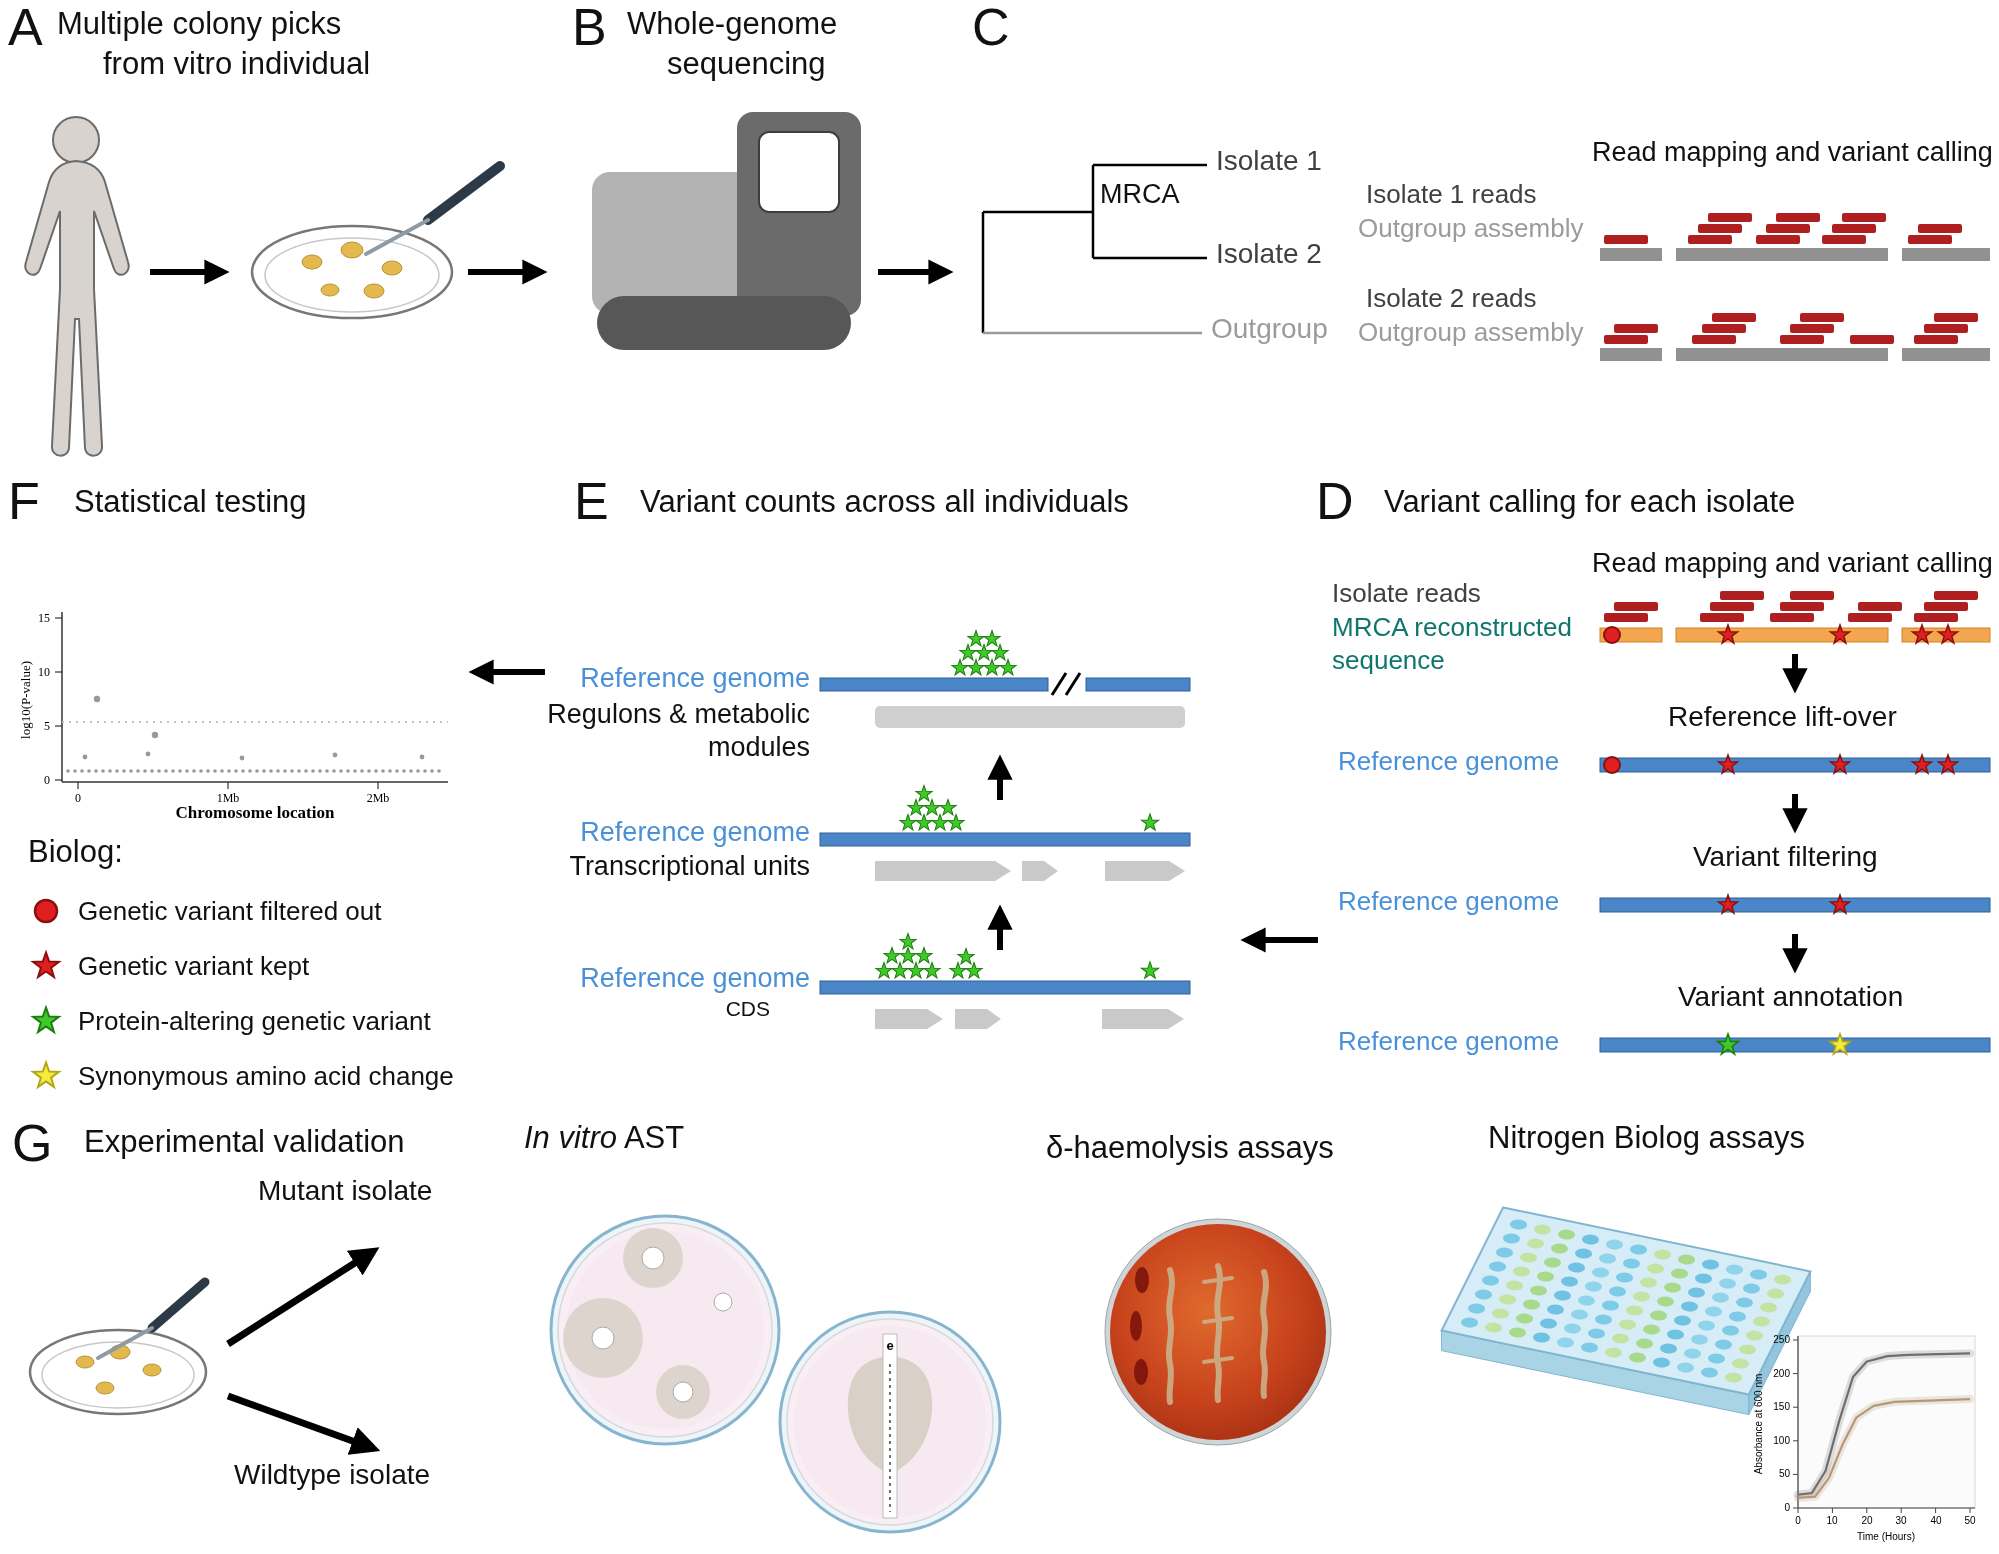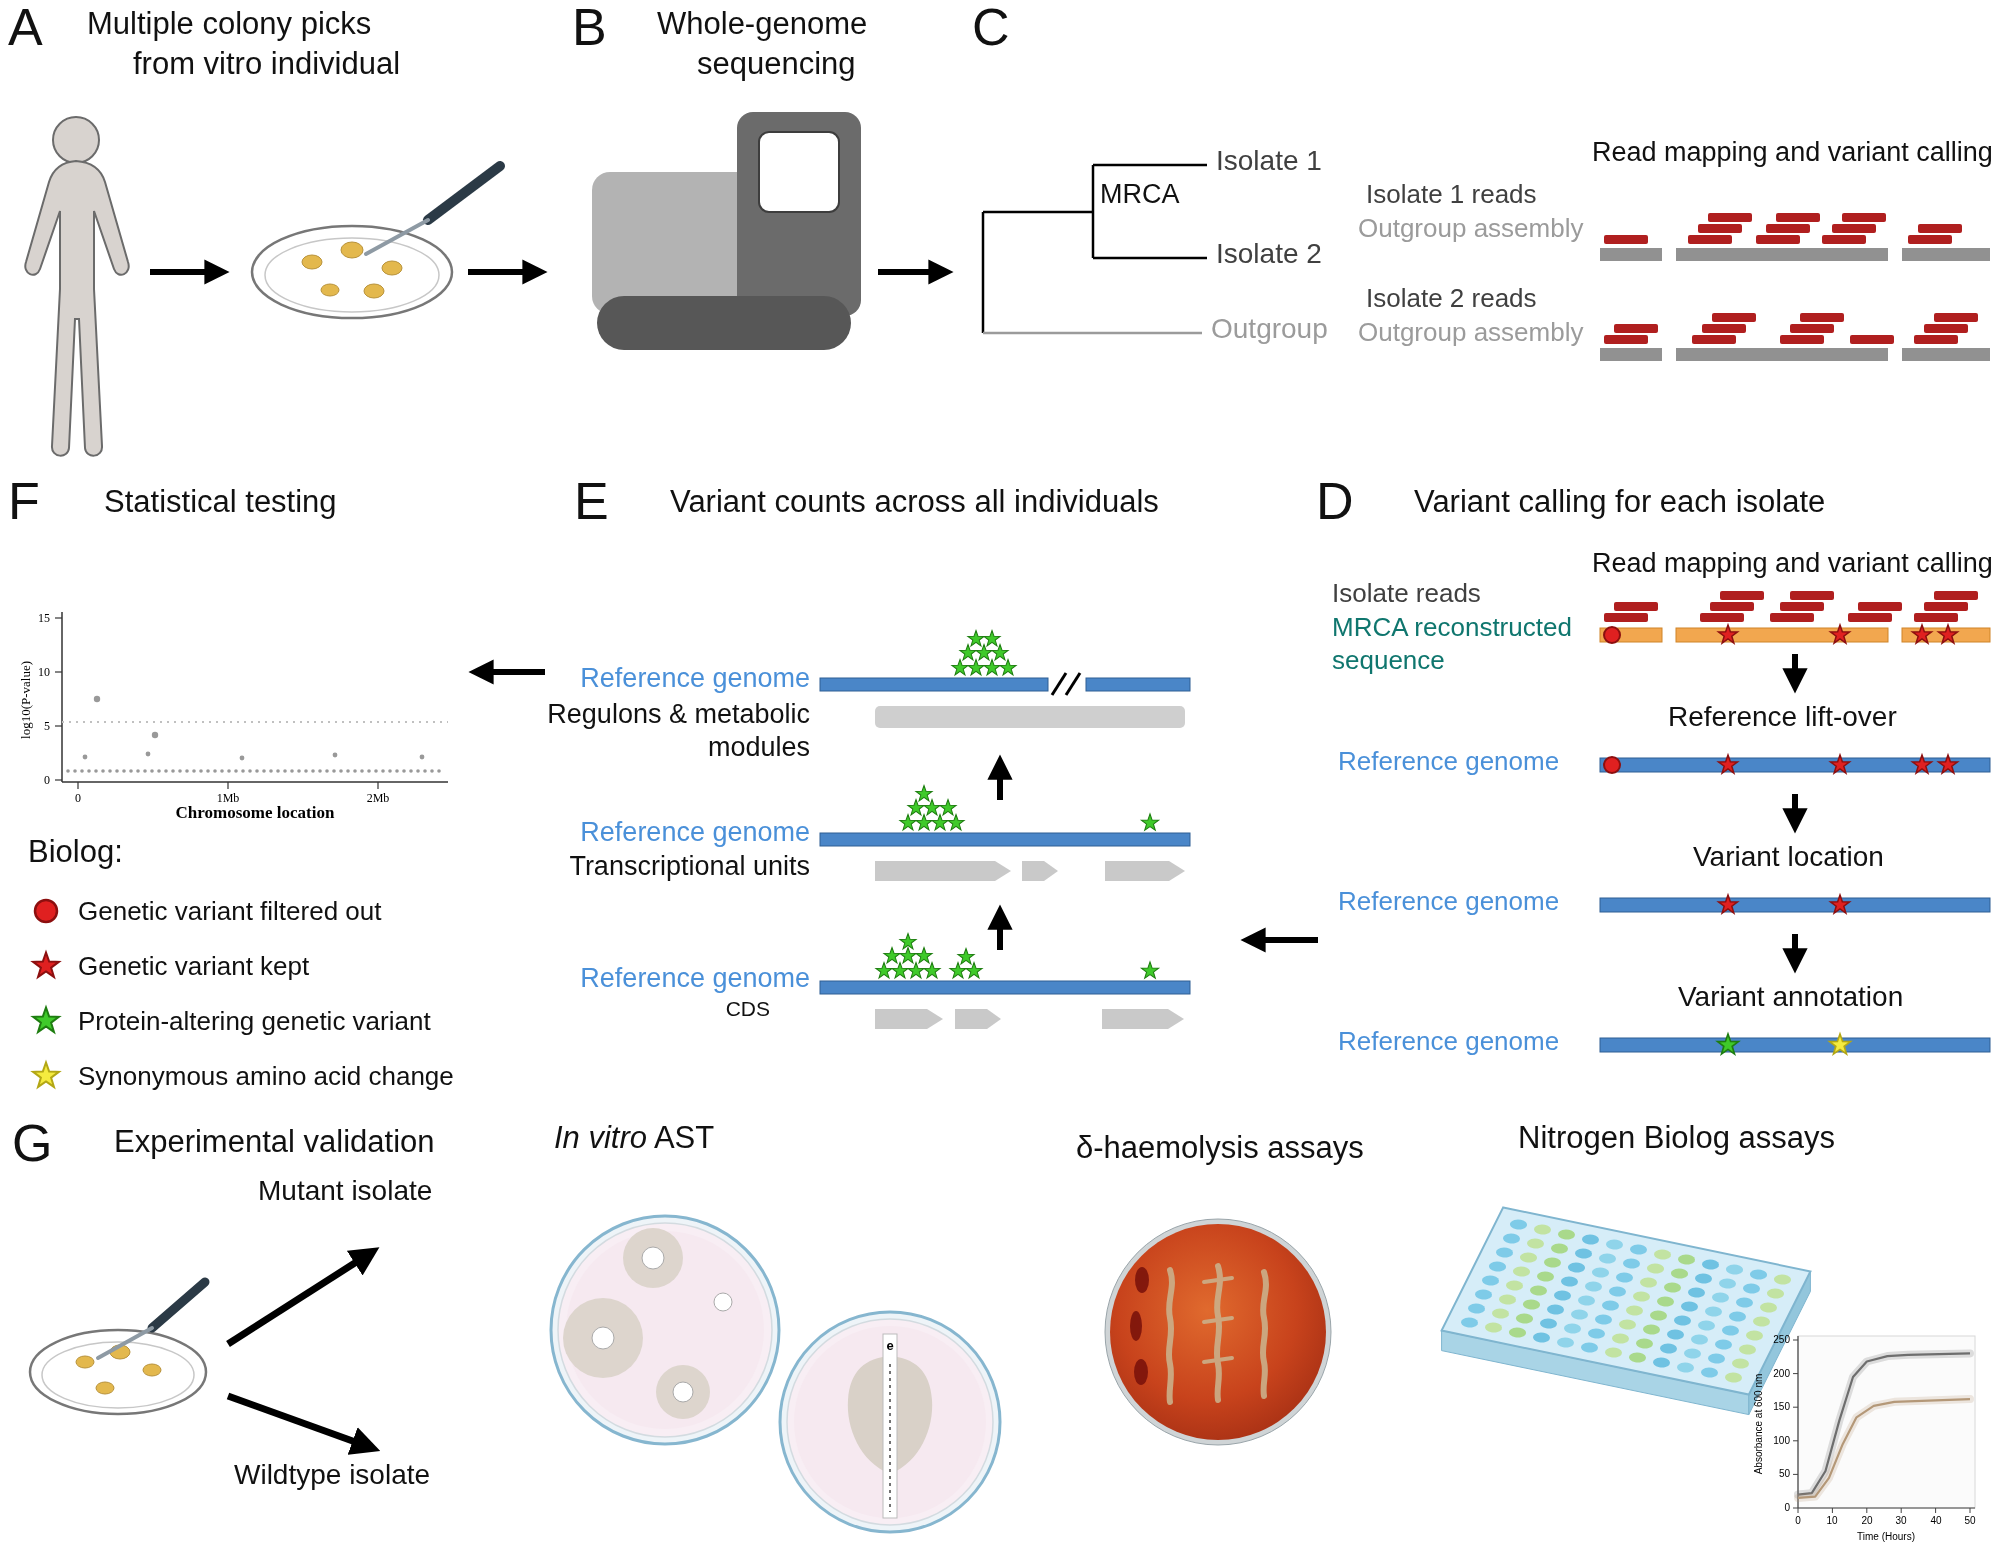--- a/index.html
+++ b/index.html
@@ -5,21 +5,21 @@
   html,body{margin:0;padding:0;background:#fff;}
   #fig{position:relative;width:1999px;height:1554px;background:#fff;font-family:"Liberation Sans",sans-serif;overflow:hidden;}
   #gfx{position:absolute;left:0;top:0;}
   .t{position:absolute;white-space:nowrap;color:#111;line-height:1.05;}
   .ra{text-align:right;}
   .red{color:#404040}
   .gray{color:#9b9b9b}
   .blue{color:#4a90d9}
   .orange{color:#0f766e}
   .letter{font-size:52px;}
-  .title{font-size:31px;margin-left:30px;}
+  .title{font-size:31px;}
   .lab{font-size:26px;}
   .ital{font-style:italic;}
   svg text{font-family:"Liberation Sans",sans-serif;}
   .serif{font-family:"Liberation Serif",serif;}
 </style>
 </head>
 <body>
 
 <div id="fig">
 
@@ -541,21 +541,21 @@
 <div class="t ra" style="left:440px;top:998px;width:330px;font-size:21px">CDS</div>
 
 <div class="t letter" style="left:1316px;top:474px">D</div>
 <div class="t title" style="left:1384px;top:486px">Variant calling for each isolate</div>
 <div class="t" style="left:1592px;top:549px;font-size:27px">Read mapping and variant calling</div>
 <div class="t red lab" style="left:1332px;top:580px">Isolate reads</div>
 <div class="t orange lab" style="left:1332px;top:614px">MRCA reconstructed</div>
 <div class="t orange lab" style="left:1332px;top:647px">sequence</div>
 <div class="t" style="left:1668px;top:702px;font-size:28px">Reference lift-over</div>
 <div class="t blue lab" style="left:1338px;top:748px">Reference genome</div>
-<div class="t" style="left:1693px;top:842px;font-size:28px">Variant location</div>
+<div class="t" style="left:1693px;top:842px;font-size:28px">Variant filtering</div>
 <div class="t blue lab" style="left:1338px;top:888px">Reference genome</div>
 <div class="t" style="left:1678px;top:982px;font-size:28px">Variant annotation</div>
 <div class="t blue lab" style="left:1338px;top:1028px">Reference genome</div>
 
 <div class="t letter" style="left:12px;top:1116px">G</div>
 <div class="t title" style="left:84px;top:1126px">Experimental validation</div>
 <div class="t" style="left:258px;top:1176px;font-size:28px">Mutant isolate</div>
 <div class="t" style="left:234px;top:1460px;font-size:28px">Wildtype isolate</div>
 <div class="t title" style="left:524px;top:1122px"><span class="ital">In vitro</span><span> AST</span></div>
 <div class="t title" style="left:1046px;top:1132px">δ-haemolysis assays</div>

